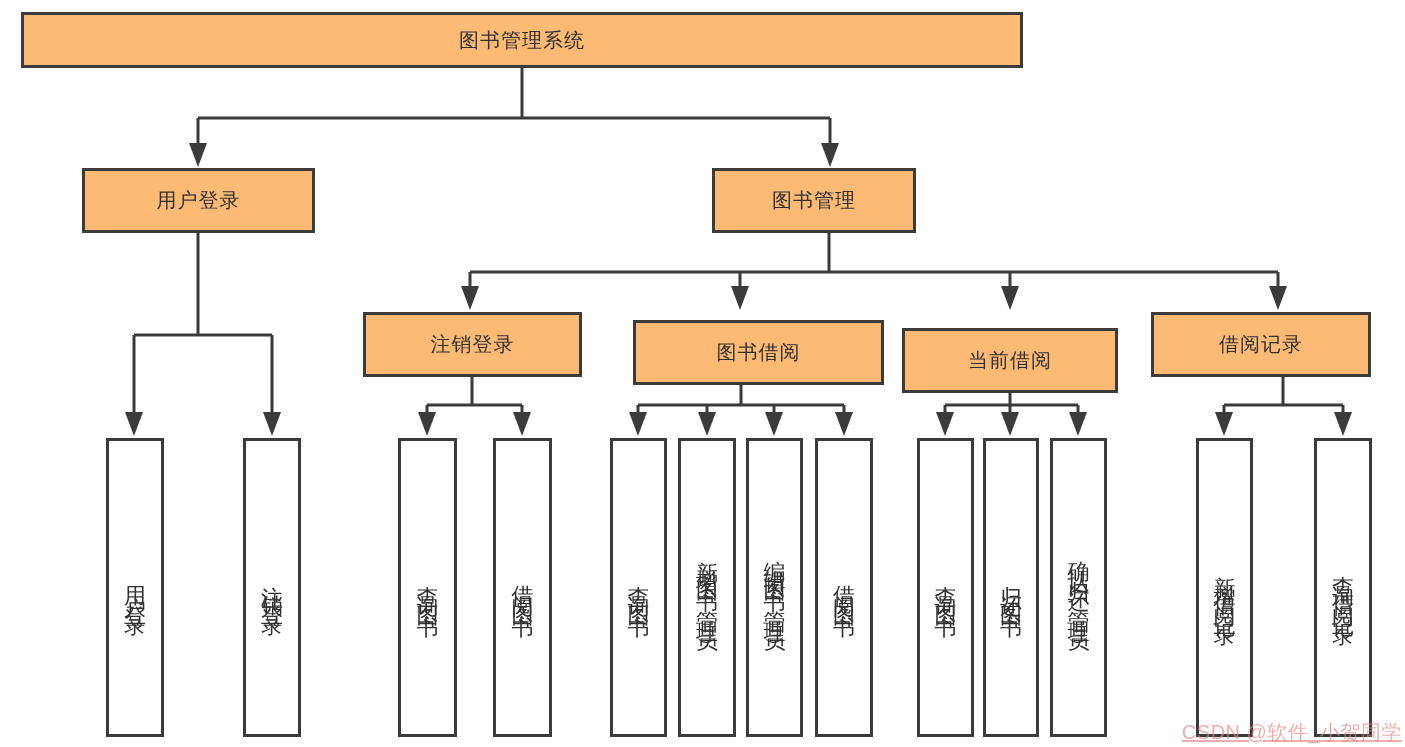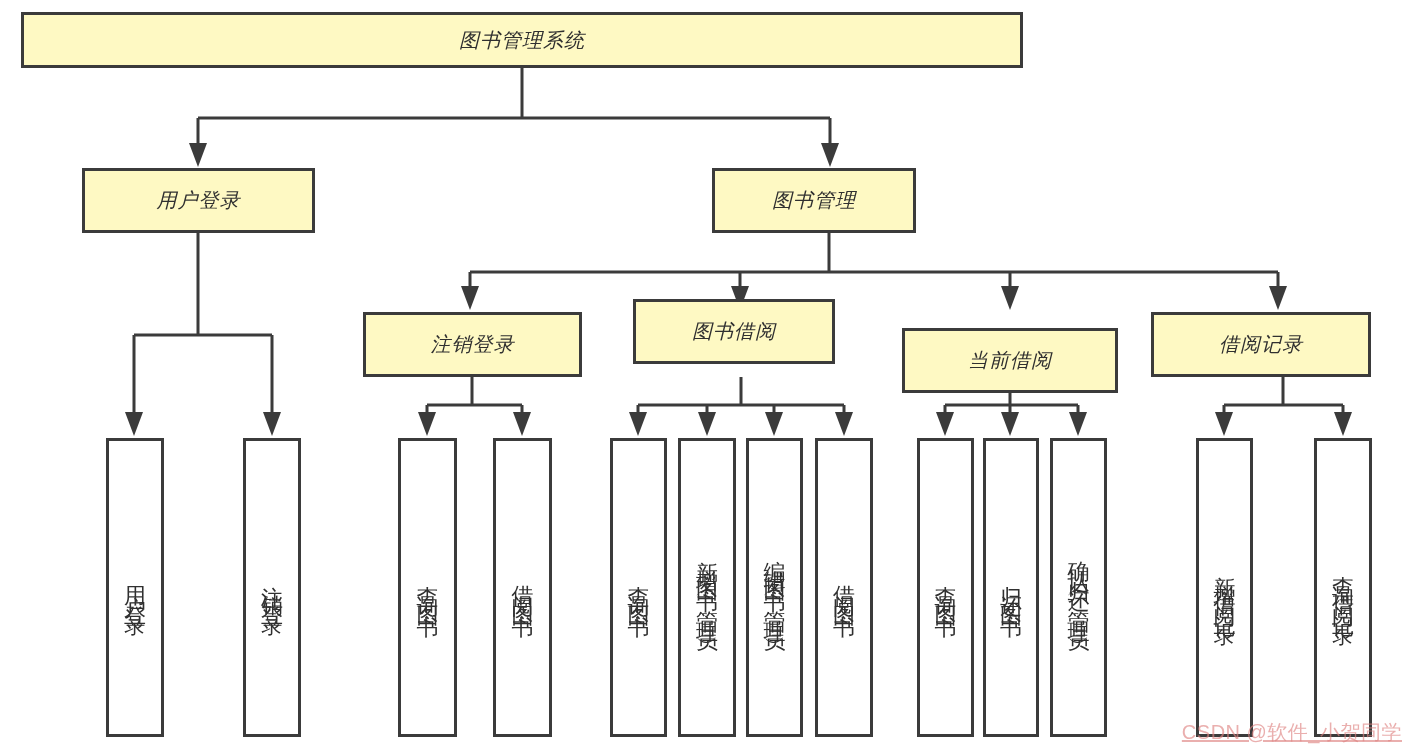--- a/index.html
+++ b/index.html
@@ -15,22 +15,22 @@
     background:#ffffff;
     overflow:hidden;
   }
   .stage svg{position:absolute;left:0;top:0;}
   .connector-path{stroke:var(--line);stroke-width:3;fill:none;}
   .arrow-head{fill:var(--line);stroke:none;}
   .hbox{
     position:absolute;
     box-sizing:border-box;
     border:3px solid var(--line);
-    background:#fef9c3;
-    display:flex;align-items:center;justify-content:center;font-style:italic;
+    background:#fdba74;
+    display:flex;align-items:center;justify-content:center;
   }
   .hbox span{
     font-size:20px;color:var(--text);letter-spacing:1px;white-space:nowrap;
   }
   .leaf{
     position:absolute;
     box-sizing:border-box;
     border:3px solid var(--line);
     background:#ffffff;
     display:flex;align-items:center;justify-content:center;
@@ -104,21 +104,21 @@
   </div>
 
   <div class="hbox" style="left:712px;top:168px;width:204px;height:65px;">
     <span>图书管理</span>
   </div>
 
   <div class="hbox" style="left:363px;top:312px;width:219px;height:65px;">
     <span>注销登录</span>
   </div>
 
-  <div class="hbox" style="left:633px;top:299px;width:202px;height:65px;">
+  <div class="hbox" style="left:633px;top:320px;width:251px;height:65px;">
     <span>图书借阅</span>
   </div>
 
   <div class="hbox" style="left:902px;top:328px;width:216px;height:65px;">
     <span>当前借阅</span>
   </div>
 
   <div class="hbox" style="left:1151px;top:312px;width:220px;height:65px;">
     <span>借阅记录</span>
   </div>

